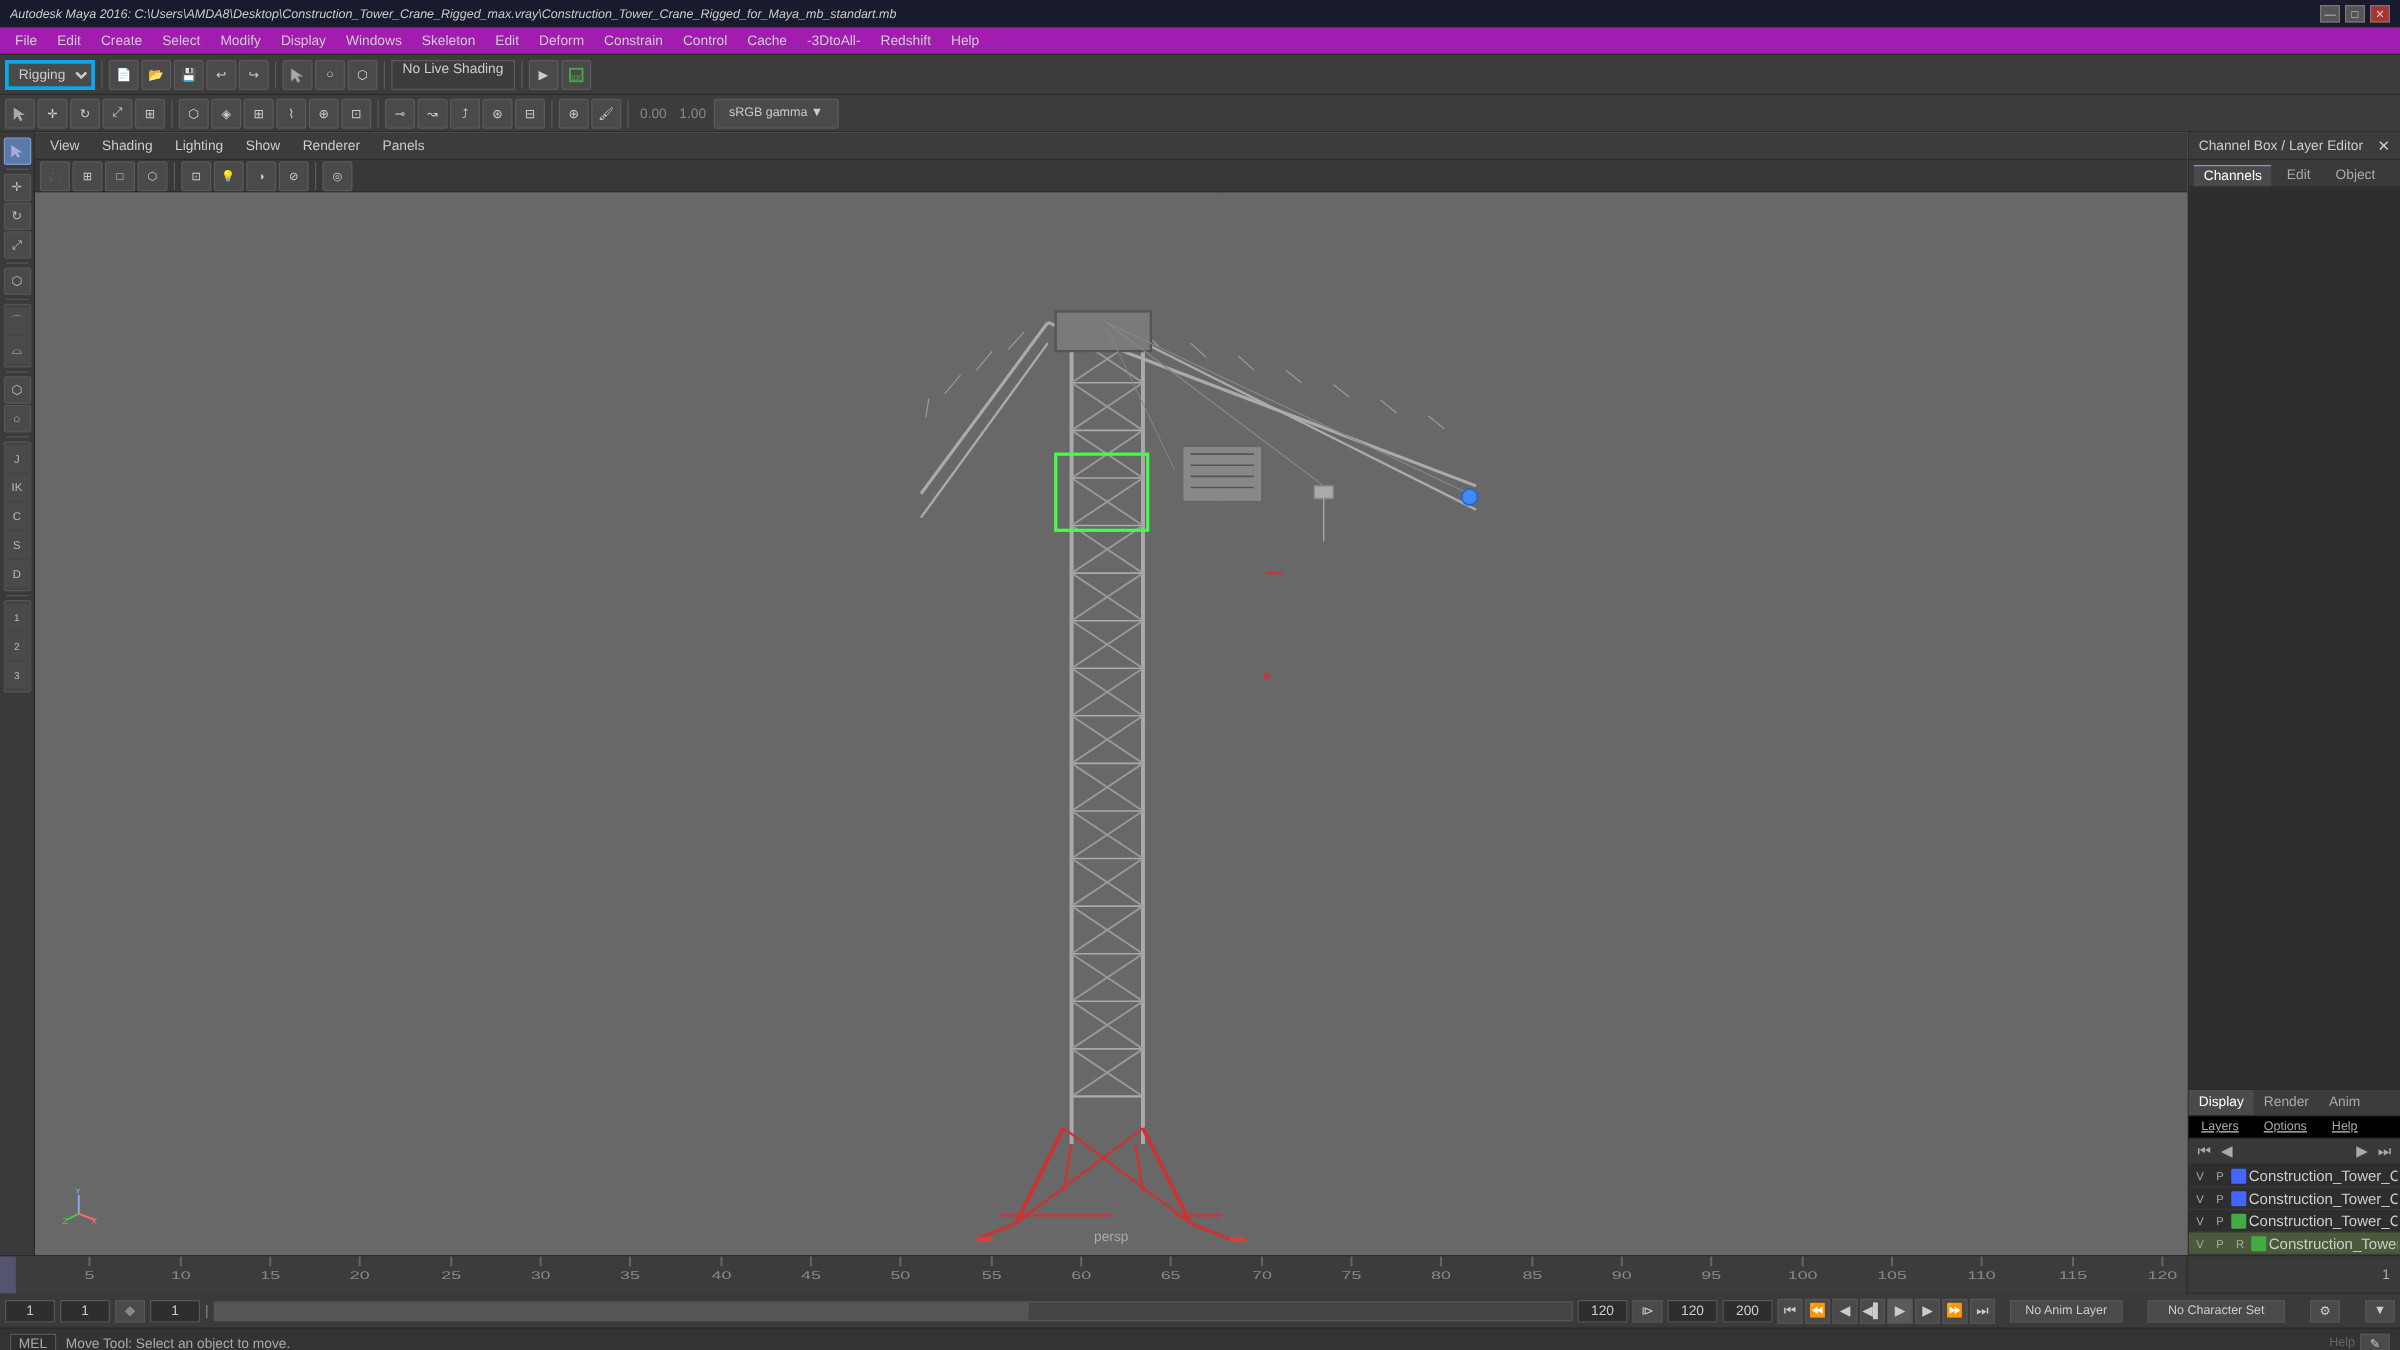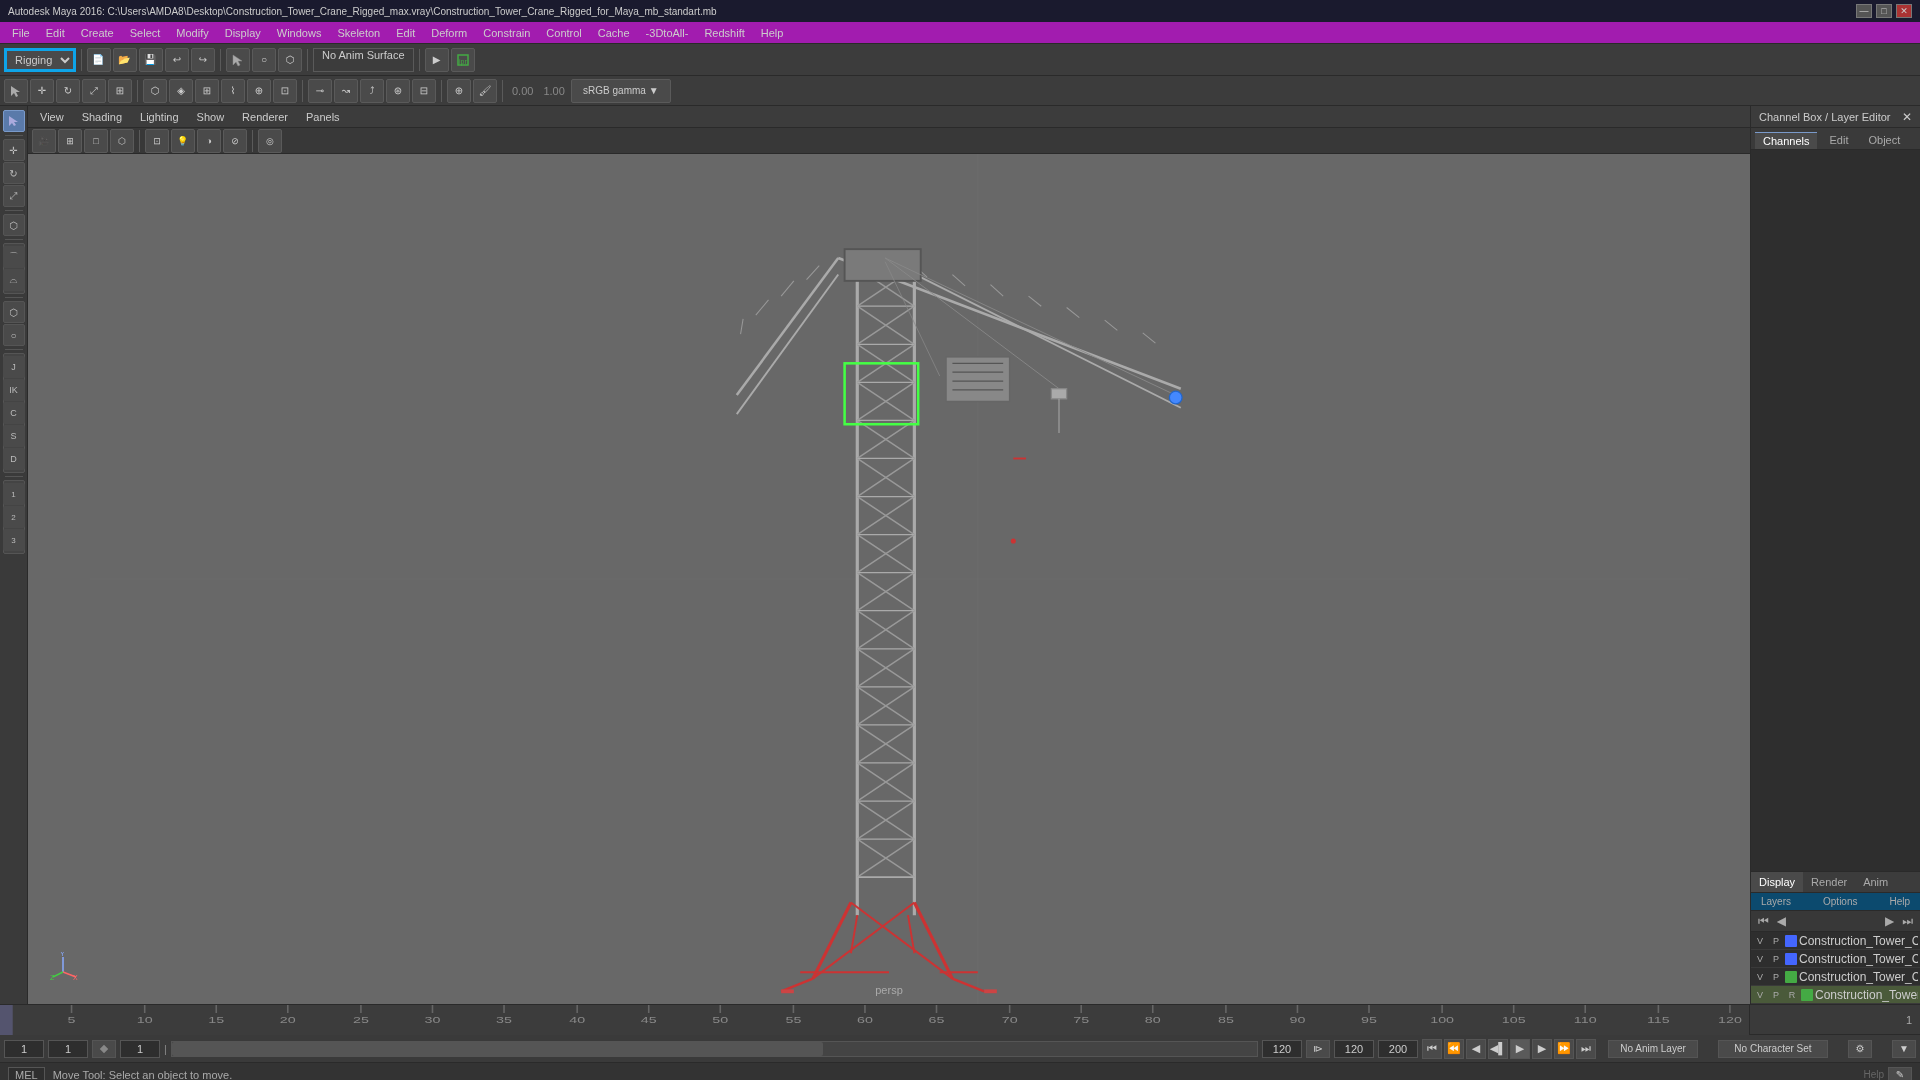--- a/index.html
+++ b/index.html
@@ -118,22 +118,23 @@
     
     #layers-panel {
       margin-top: auto; border-top: 1px solid #2a2a2a;
     }
     #layers-tabs {
       display: flex; background: #3c3c3c; border-bottom: 1px solid #2a2a2a;
     }
     .layer-tab { padding: 4px 8px; cursor: pointer; font-size: 11px; color: #aaa; }
     .layer-tab.active { background: #4a4a4a; color: #fff; }
     #layers-sub-tabs {
-      display: flex; background: #0c4a6e; padding: 2px 4px; gap: 20px;
+      display: flex; background: #000000; padding: 2px 4px; gap: 8px;
       border-bottom: 1px solid #2a2a2a;
+      text-decoration: underline;
     }
     .layer-sub-btn { padding: 1px 6px; font-size: 10px; cursor: pointer; color: #aaa; }
     #layers-controls {
       display: flex; align-items: center; justify-content: space-between;
       padding: 2px 4px; background: #383838; border-bottom: 1px solid #2a2a2a;
     }
     .layer-ctrl-btn { font-size: 12px; cursor: pointer; color: #aaa; padding: 1px 3px; }
     #layers-list { background: #2e2e2e; }
     .layer-row {
       display: flex; align-items: center; height: 18px; padding: 0 2px;
@@ -171,21 +172,21 @@
       display: flex; align-items: center; padding: 0 8px; gap: 8px;
     }
     #mel-label { background: #2e2e2e; border: 1px solid #555; padding: 1px 6px; font-size: 11px; color: #aaa; }
     #status-text { font-size: 11px; color: #aaaaaa; flex: 1; }
     #status-right { display: flex; align-items: center; gap: 4px; }
   </style>
 </head>
 <body>
 
 <div id="title-bar">
-  <span style="font-size:10px; overflow:hidden; white-space:nowrap; text-overflow:ellipsis; max-width:1800px;">Autodesk Maya 2016: C:\Users\AMDA8\Desktop\Construction_Tower_Crane_Rigged_max.vray\Construction_Tower_Crane_Rigged_for_Maya_mb_standart.mb</span>
+  <span style="font-size:10px; overflow:hidden; white-space:nowrap; text-overflow:ellipsis; max-width:1800px;font-style:italic;">Autodesk Maya 2016: C:\Users\AMDA8\Desktop\Construction_Tower_Crane_Rigged_max.vray\Construction_Tower_Crane_Rigged_for_Maya_mb_standart.mb</span>
   <div id="title-bar-controls">
     <div class="win-btn">—</div>
     <div class="win-btn">□</div>
     <div class="win-btn" style="background:#aa3333;">✕</div>
   </div>
 </div>
 
 <div id="menu-bar">
   <span class="menu-item">File</span>
   <span class="menu-item">Edit</span>
@@ -217,21 +218,21 @@
   <div class="toolbar-btn">↪</div>
   <div class="toolbar-separator"></div>
   <div class="toolbar-btn">
     <svg width="14" height="14" viewBox="0 0 14 14">
         <polygon points="2,2 2,12 5,9 7,13 9,12 7,8 11,8" fill="#aaa" stroke="#888" stroke-width="0.5"></polygon>
       </svg>
   </div>
   <div class="toolbar-btn">○</div>
   <div class="toolbar-btn">⬡</div>
   <div class="toolbar-separator"></div>
-  <div class="live-surface-btn">No Anim Surface</div>
+  <div class="live-surface-btn">No Live Shading</div>
   <div class="toolbar-separator"></div>
   <div class="toolbar-btn">▶</div>
   <div class="toolbar-btn">
     <svg width="14" height="14">
         <rect x="2" y="2" width="10" height="10" fill="none" stroke="#44aa44" stroke-width="1.5"></rect>
         <text x="3" y="11" fill="#44aa44" font-size="7">ipr</text>
       </svg>
   </div>
 </div>
 

